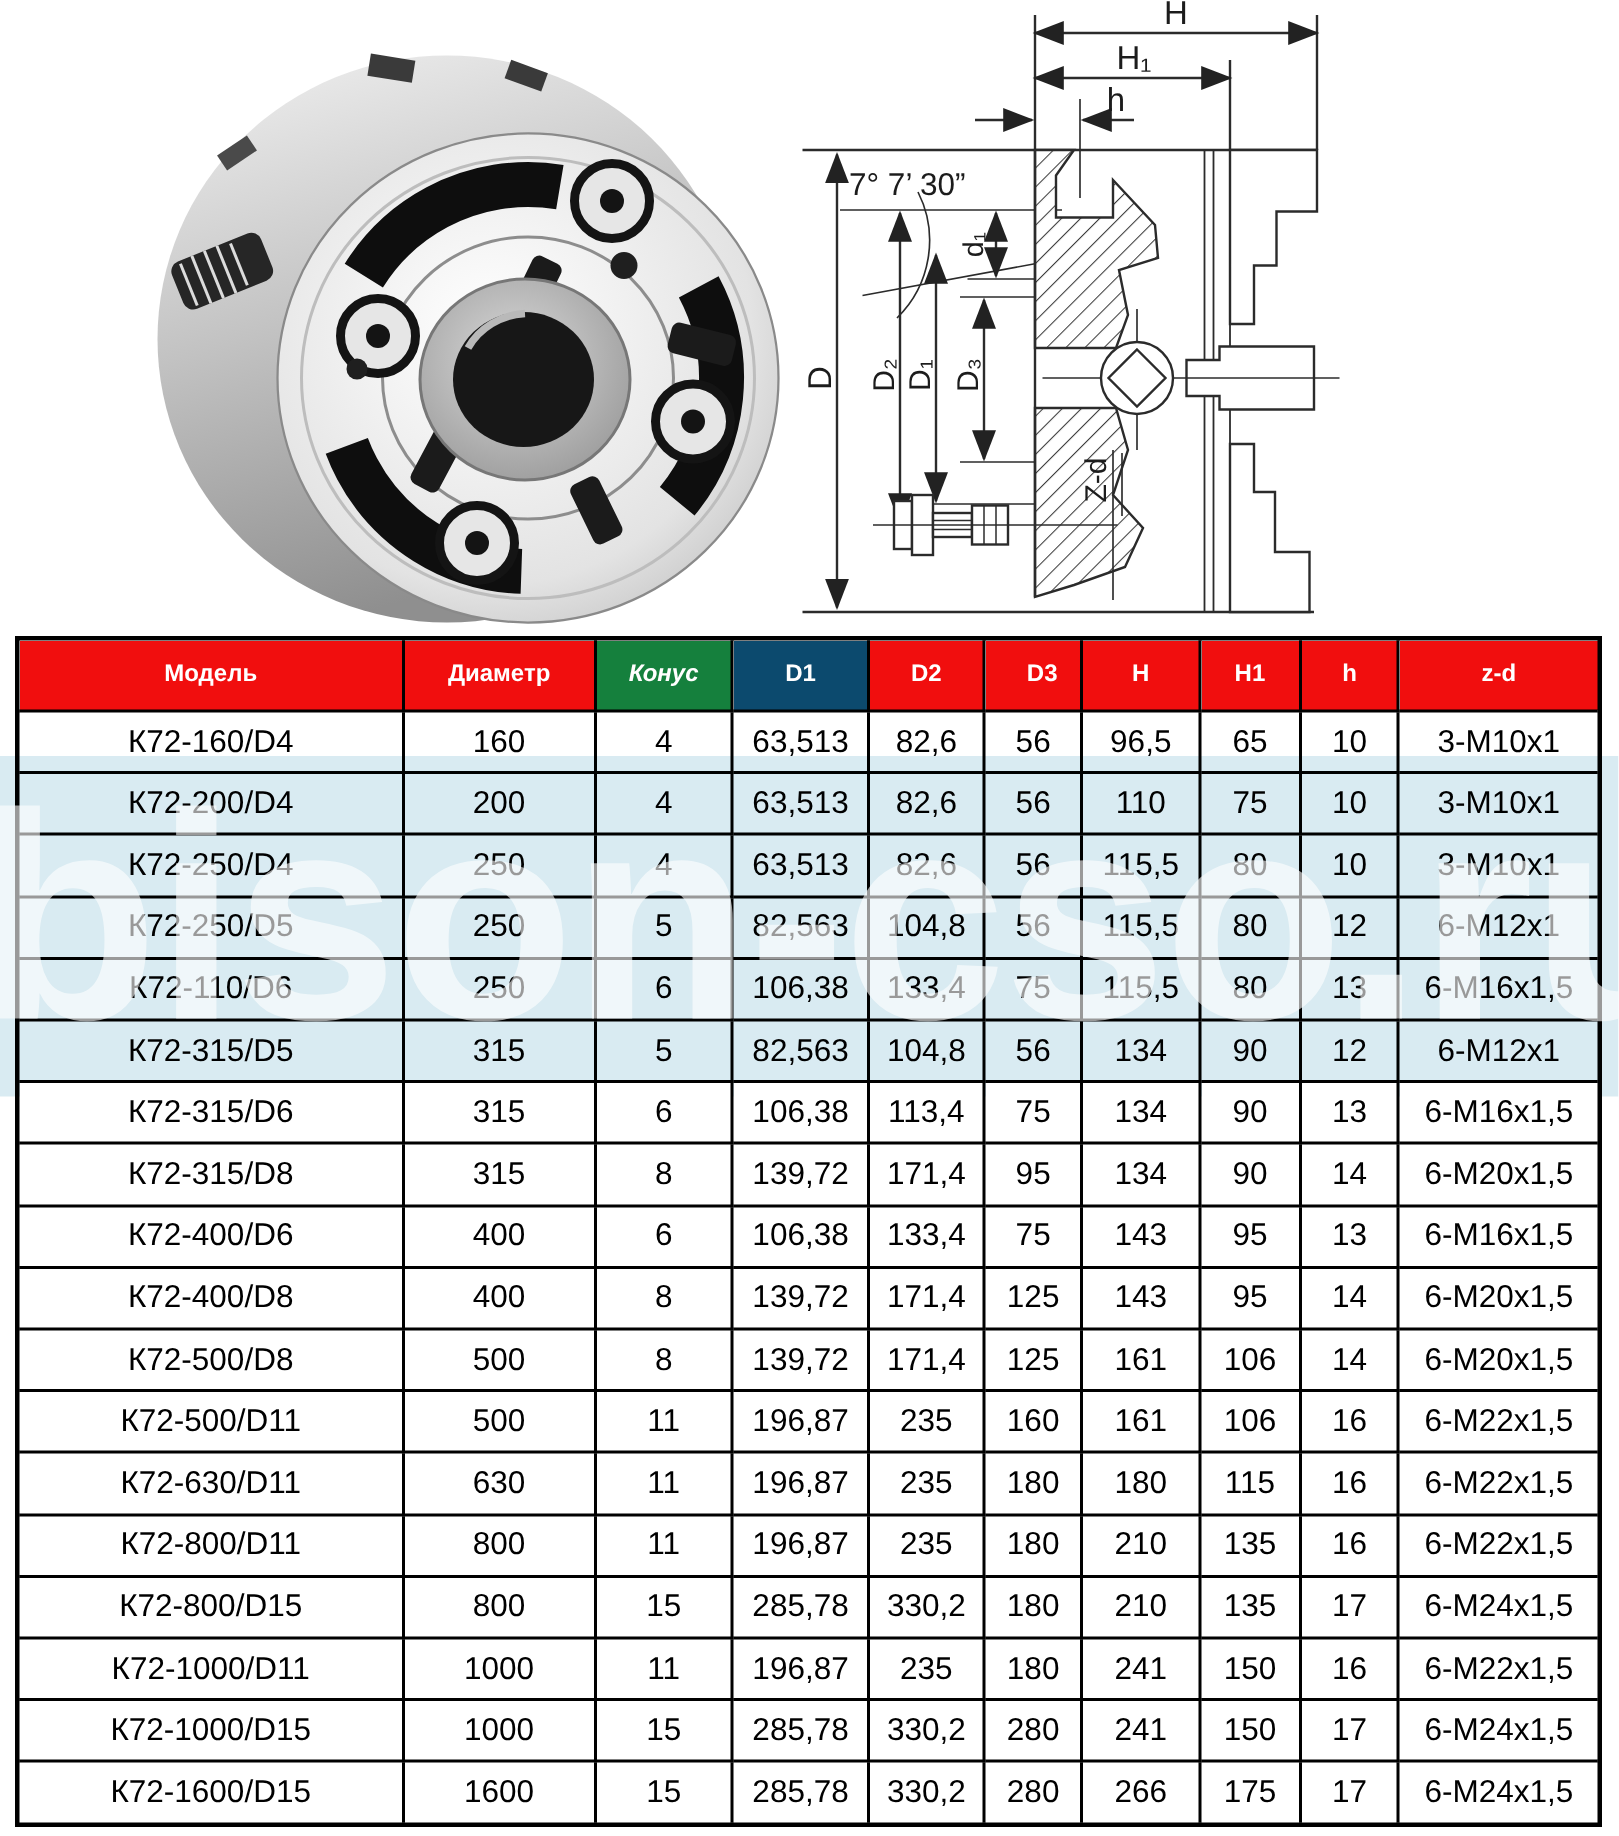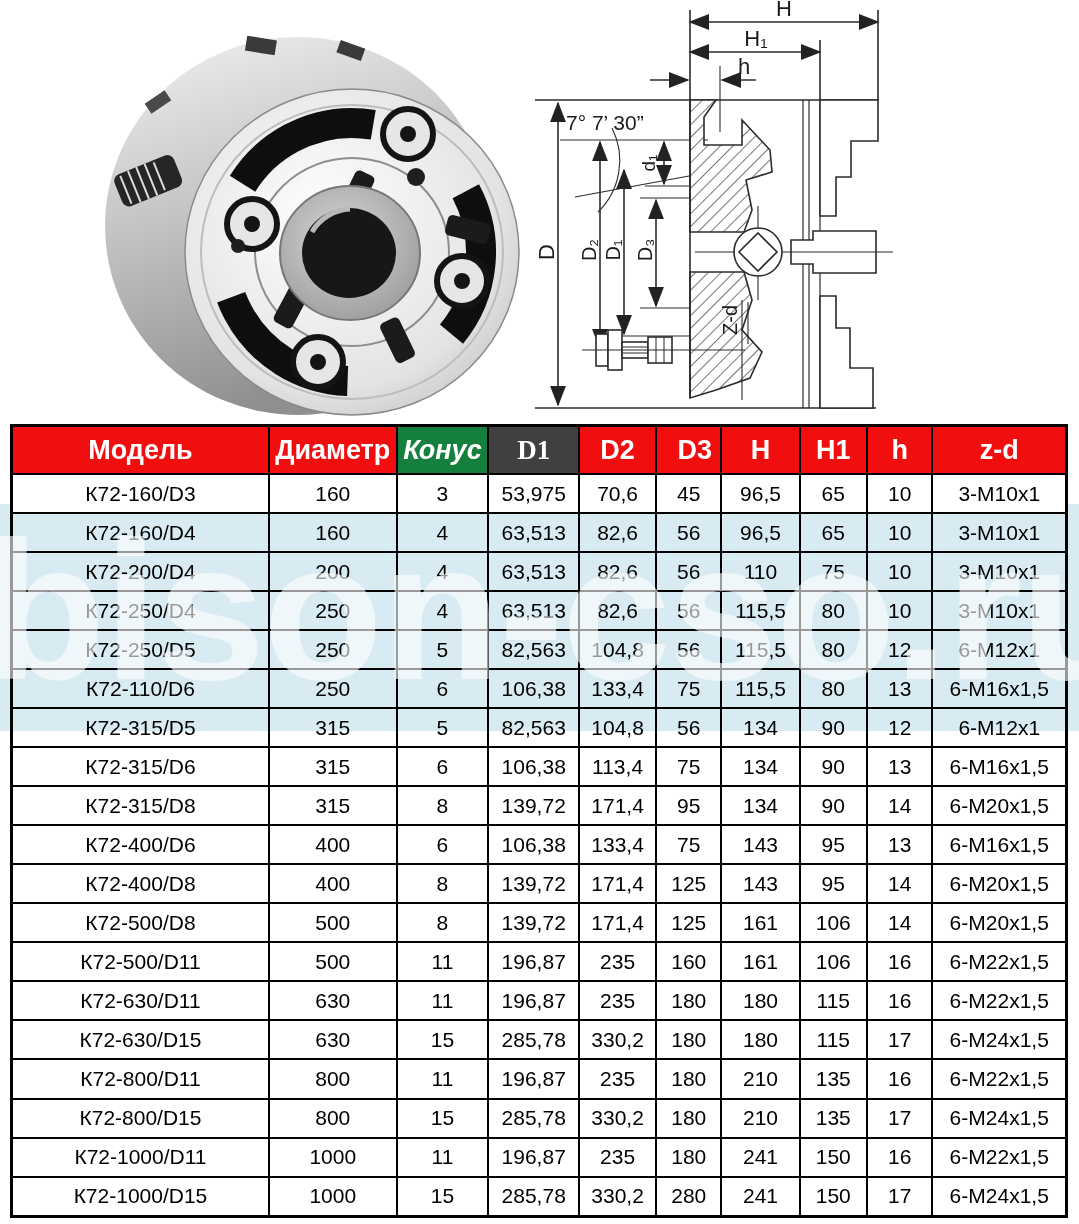--- a/index.html
+++ b/index.html
@@ -4,21 +4,21 @@
 <style>
   html,body{margin:0;padding:0;background:#fff;}
   body{width:1079px;height:1224px;position:relative;overflow:hidden;
        font-family:"Liberation Sans","DejaVu Sans",sans-serif;}
   .top-section{position:absolute;left:0;top:0;width:1079px;height:424px;z-index:1;}
   .wm-band{position:absolute;left:0;top:504px;width:1079px;height:227px;z-index:0;}
   .table-wrap{position:absolute;left:10px;top:424px;width:1058px;height:794px;z-index:1;}
   table.spec{width:100%;height:100%;border-collapse:collapse;table-layout:fixed;border:3px solid #000;}
   table.spec th,table.spec td{border:2px solid #000;text-align:center;vertical-align:middle;
        white-space:nowrap;overflow:hidden;padding:0;}
-  table.spec thead th{height:46px;font-size:27px;font-weight:bold;}
+  table.spec thead th{height:46px;font-size:16px;font-weight:bold;}
   table.spec td{font-size:21px;color:#000;background:#fff;}
   table.spec tr.wm td{background:transparent;}
   .wm-text{position:absolute;left:-14px;top:496px;width:1120px;height:238px;z-index:2;
        font-size:196px;font-weight:bold;line-height:232px;letter-spacing:-2px;
        overflow:hidden;pointer-events:none;white-space:nowrap;}
   svg text{font-family:"Liberation Sans","DejaVu Sans",sans-serif;}
 </style>
 </head>
 <body>
 
@@ -196,42 +196,30 @@
       <col style="width:7.4%">
         <col style="width:6.4%">
         <col style="width:6.2%">
       <col style="width:12.7%">
     </colgroup>
     <thead>
       <tr>
           <th style="background: rgb(241, 14, 14); color: rgb(255, 255, 255);">Модель</th>
           <th style="background: rgb(241, 14, 14); color: rgb(255, 255, 255);">Диаметр</th>
           <th style="background: #15803d; color: rgb(255, 255, 255); font-style: italic;">Конус</th>
-          <th style="background: #404040; color: rgb(255, 255, 255); font-family: Liberation Serif, serif;">D1</th>
+          <th style="background: #0c4a6e; color: rgb(255, 255, 255);">D1</th>
           <th style="background: rgb(241, 14, 14); color: rgb(255, 255, 255);">D2</th>
           <th style="background: rgb(241, 14, 14); color: rgb(255, 255, 255); padding-left: 12px;">D3</th>
           <th style="background: rgb(241, 14, 14); color: rgb(255, 255, 255);">H</th>
           <th style="background: rgb(241, 14, 14); color: rgb(255, 255, 255);">H1</th>
           <th style="background: rgb(241, 14, 14); color: rgb(255, 255, 255);">h</th>
           <th style="background: rgb(241, 14, 14); color: rgb(255, 255, 255);">z-d</th>
         </tr>
     </thead>
     <tbody>
-        <tr>
-          <td>К72-160/D3</td>
-          <td>160</td>
-          <td>3</td>
-          <td>53,975</td>
-          <td>70,6</td>
-          <td>45</td>
-          <td>96,5</td>
-          <td>65</td>
-          <td>10</td>
-          <td>3-M10x1</td>
-        </tr>
         <tr class="wm">
           <td>К72-160/D4</td>
           <td>160</td>
           <td>4</td>
           <td>63,513</td>
           <td>82,6</td>
           <td>56</td>
           <td>96,5</td>
           <td>65</td>
           <td>10</td>
@@ -375,32 +363,20 @@
           <td>11</td>
           <td>196,87</td>
           <td>235</td>
           <td>180</td>
           <td>180</td>
           <td>115</td>
           <td>16</td>
           <td>6-M22x1,5</td>
         </tr>
         <tr>
-          <td>К72-630/D15</td>
-          <td>630</td>
-          <td>15</td>
-          <td>285,78</td>
-          <td>330,2</td>
-          <td>180</td>
-          <td>180</td>
-          <td>115</td>
-          <td>17</td>
-          <td>6-M24x1,5</td>
-        </tr>
-        <tr>
           <td>К72-800/D11</td>
           <td>800</td>
           <td>11</td>
           <td>196,87</td>
           <td>235</td>
           <td>180</td>
           <td>210</td>
           <td>135</td>
           <td>16</td>
           <td>6-M22x1,5</td>
@@ -434,17 +410,29 @@
           <td>1000</td>
           <td>15</td>
           <td>285,78</td>
           <td>330,2</td>
           <td>280</td>
           <td>241</td>
           <td>150</td>
           <td>17</td>
           <td>6-M24x1,5</td>
         </tr>
+        <tr>
+          <td>К72-1600/D15</td>
+          <td>1600</td>
+          <td>15</td>
+          <td>285,78</td>
+          <td>330,2</td>
+          <td>280</td>
+          <td>266</td>
+          <td>175</td>
+          <td>17</td>
+          <td>6-M24x1,5</td>
+        </tr>
       </tbody>
   </table>
 </div>
 
 <div class="wm-text" style="color: rgba(255, 255, 255, 0.6);">bison-cso.ru</div>
 
 </body></html>

